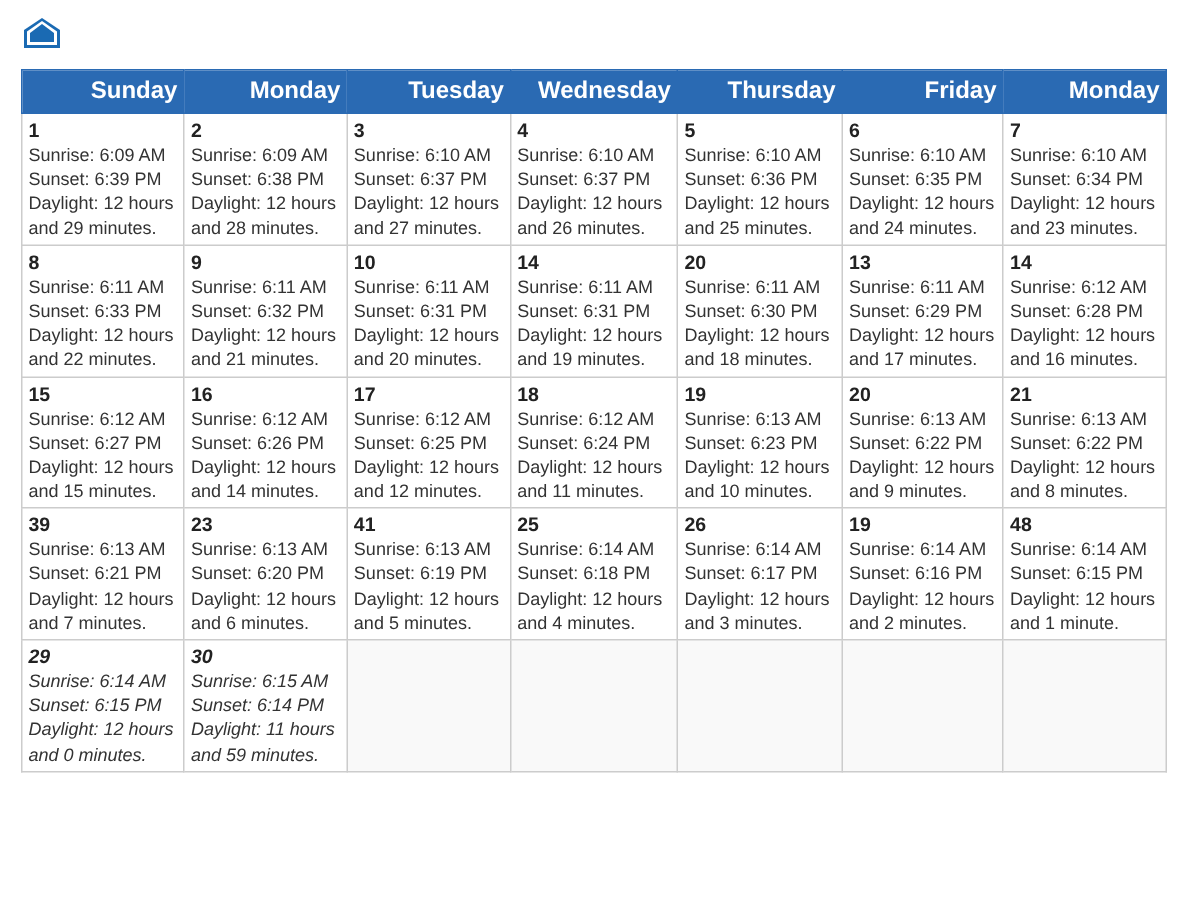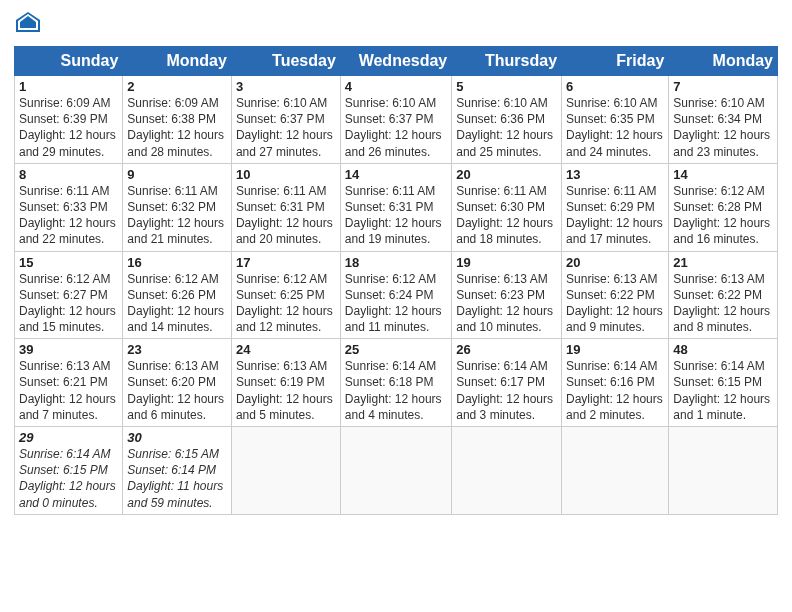--- a/index.html
+++ b/index.html
@@ -149,21 +149,21 @@
           <td><span class="day-num">16</span><span class="cell-text">Sunrise: 6:12 AM<br>Sunset: 6:26 PM<br>Daylight: 12 hours and 14 minutes.</span></td>
           <td><span class="day-num">17</span><span class="cell-text">Sunrise: 6:12 AM<br>Sunset: 6:25 PM<br>Daylight: 12 hours and 12 minutes.</span></td>
           <td><span class="day-num">18</span><span class="cell-text">Sunrise: 6:12 AM<br>Sunset: 6:24 PM<br>Daylight: 12 hours and 11 minutes.</span></td>
           <td><span class="day-num">19</span><span class="cell-text">Sunrise: 6:13 AM<br>Sunset: 6:23 PM<br>Daylight: 12 hours and 10 minutes.</span></td>
           <td><span class="day-num">20</span><span class="cell-text">Sunrise: 6:13 AM<br>Sunset: 6:22 PM<br>Daylight: 12 hours and 9 minutes.</span></td>
           <td><span class="day-num">21</span><span class="cell-text">Sunrise: 6:13 AM<br>Sunset: 6:22 PM<br>Daylight: 12 hours and 8 minutes.</span></td>
         </tr>
         <tr>
           <td><span class="day-num">39</span><span class="cell-text">Sunrise: 6:13 AM<br>Sunset: 6:21 PM<br>Daylight: 12 hours and 7 minutes.</span></td>
           <td><span class="day-num">23</span><span class="cell-text">Sunrise: 6:13 AM<br>Sunset: 6:20 PM<br>Daylight: 12 hours and 6 minutes.</span></td>
-          <td><span class="day-num">24</span><span class="cell-text">Sunrise: 6:13 AM<br>Sunset: 6:19 PM<br>Daylight: 12 hours and 5 minutes.</span></td>
+          <td><span class="day-num">41</span><span class="cell-text">Sunrise: 6:13 AM<br>Sunset: 6:19 PM<br>Daylight: 12 hours and 5 minutes.</span></td>
           <td><span class="day-num">25</span><span class="cell-text">Sunrise: 6:14 AM<br>Sunset: 6:18 PM<br>Daylight: 12 hours and 4 minutes.</span></td>
           <td><span class="day-num">26</span><span class="cell-text">Sunrise: 6:14 AM<br>Sunset: 6:17 PM<br>Daylight: 12 hours and 3 minutes.</span></td>
           <td><span class="day-num">19</span><span class="cell-text">Sunrise: 6:14 AM<br>Sunset: 6:16 PM<br>Daylight: 12 hours and 2 minutes.</span></td>
           <td><span class="day-num">48</span><span class="cell-text">Sunrise: 6:14 AM<br>Sunset: 6:15 PM<br>Daylight: 12 hours and 1 minute.</span></td>
         </tr>
         <tr>
           <td><span class="day-num">29</span><span class="cell-text">Sunrise: 6:14 AM<br>Sunset: 6:15 PM<br>Daylight: 12 hours and 0 minutes.</span></td>
           <td><span class="day-num">30</span><span class="cell-text">Sunrise: 6:15 AM<br>Sunset: 6:14 PM<br>Daylight: 11 hours and 59 minutes.</span></td>
           <td class="empty-cell"></td>
           <td class="empty-cell"></td>

